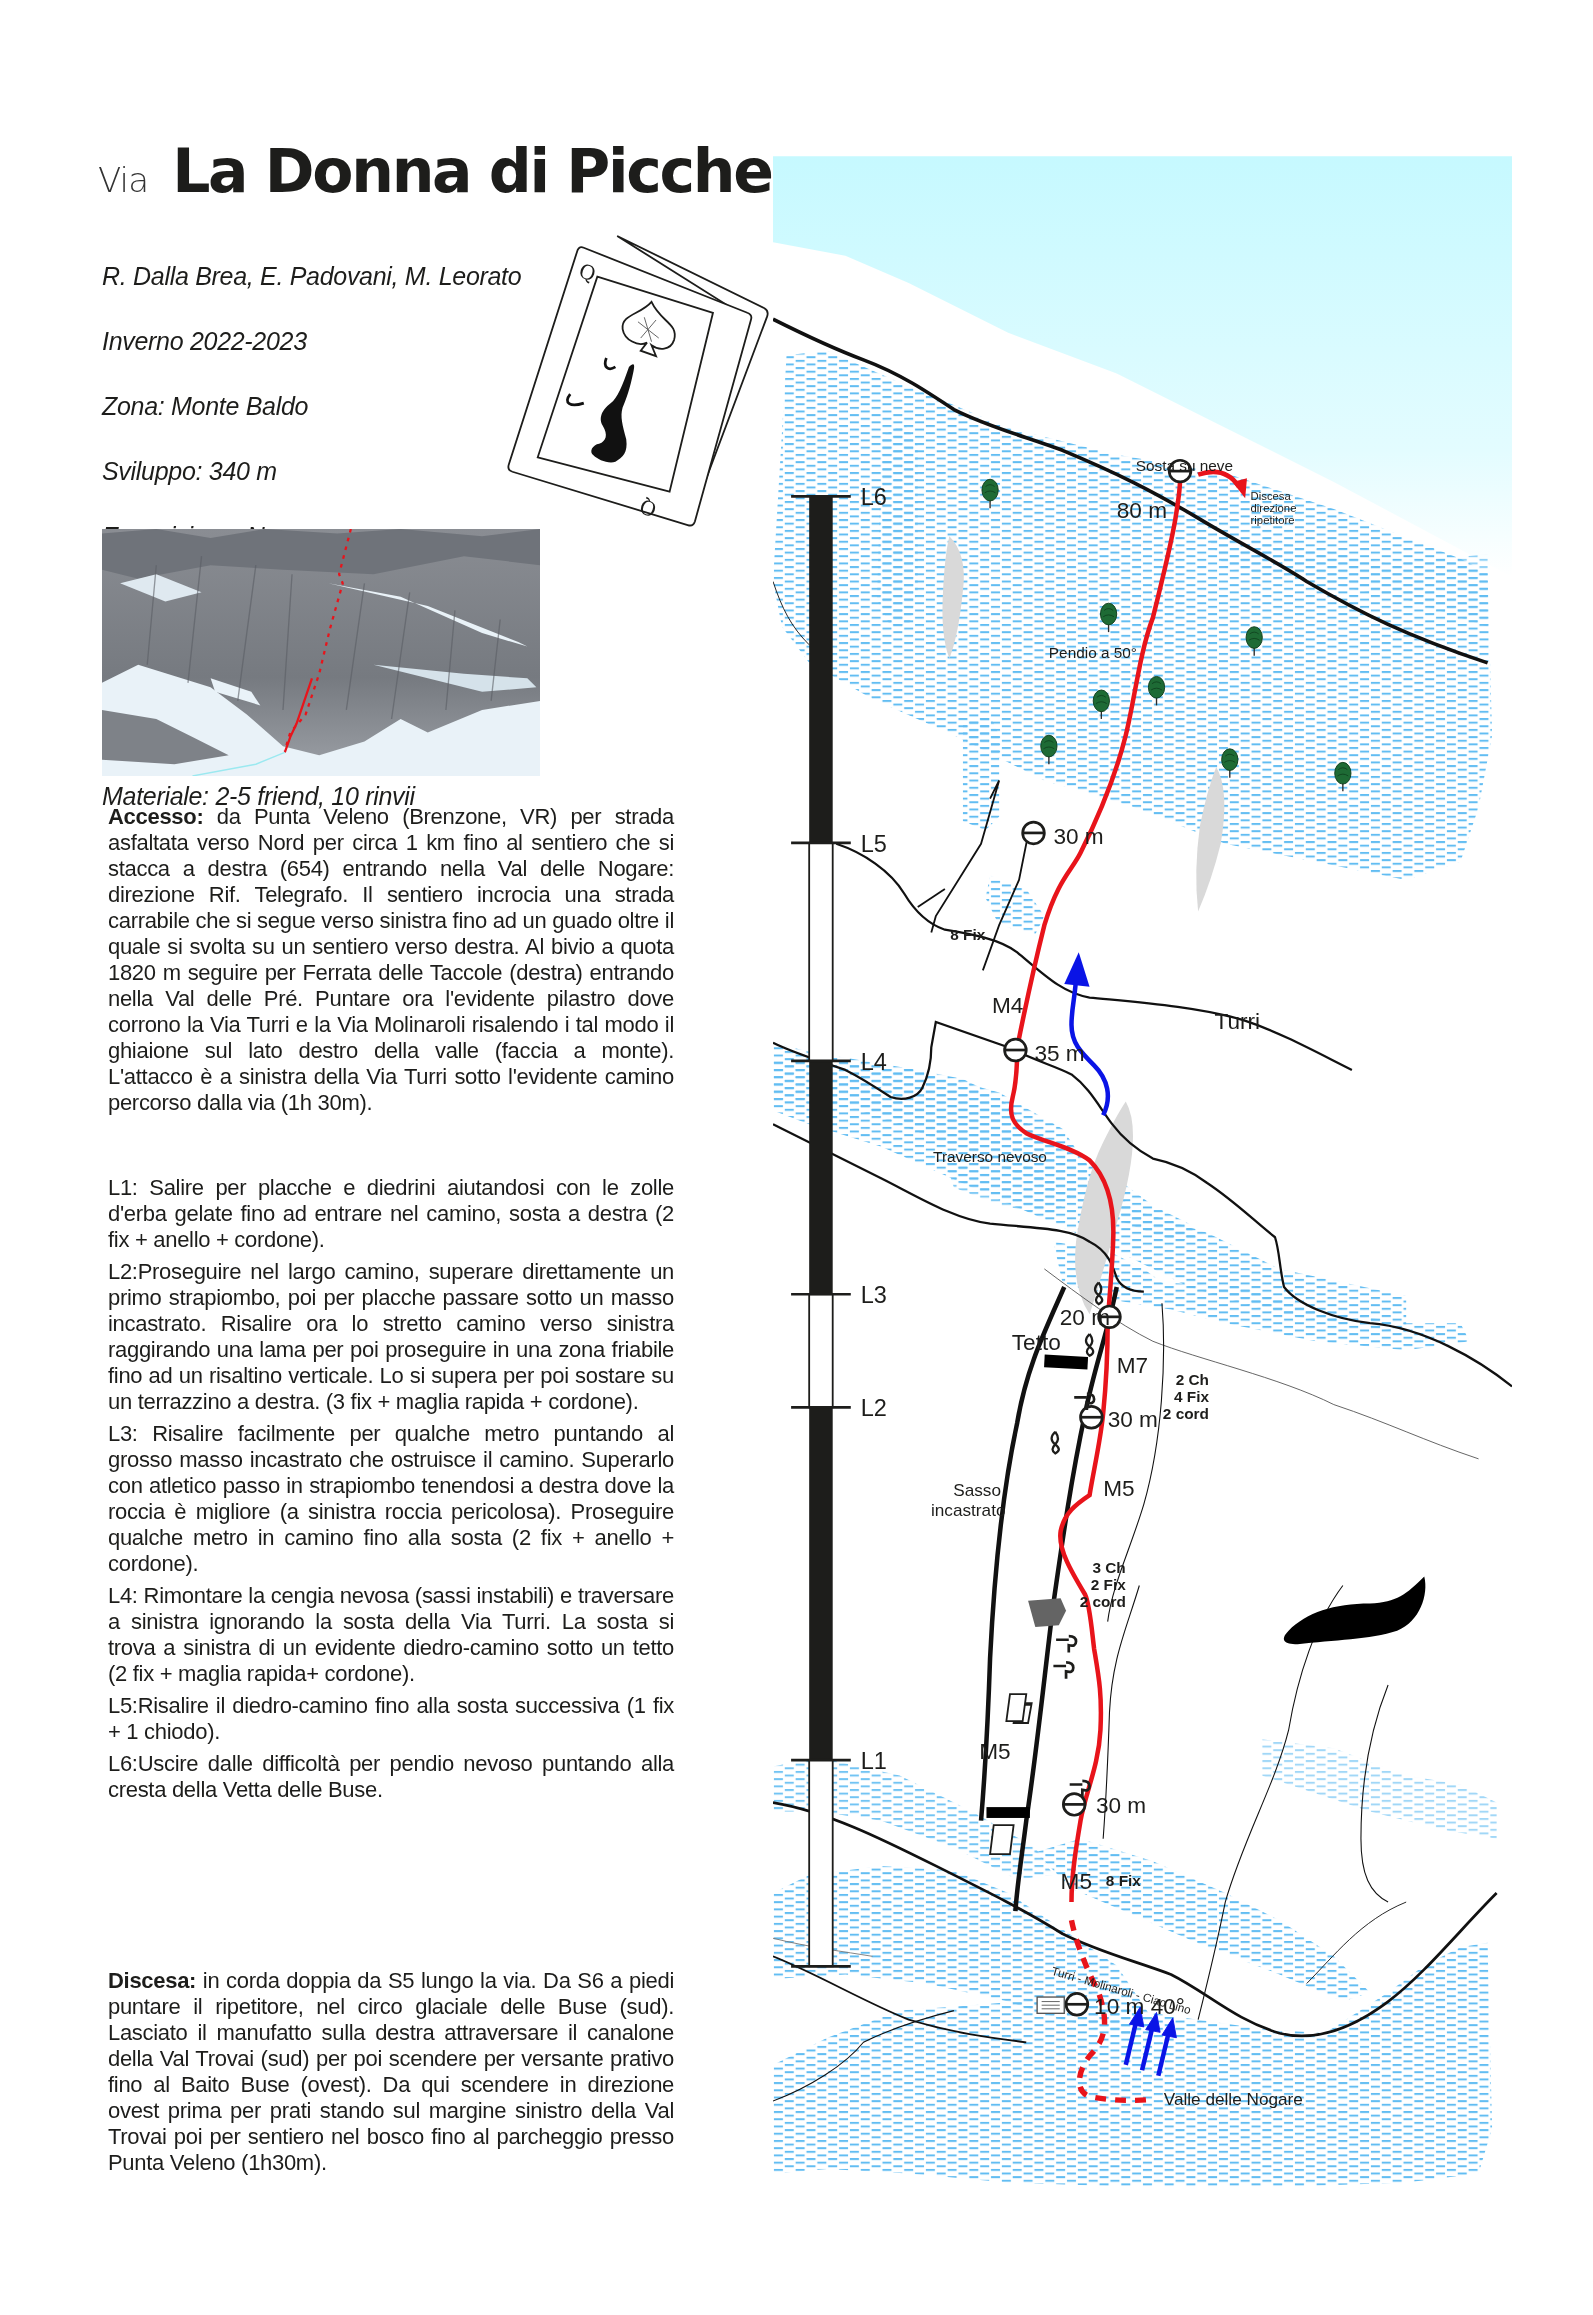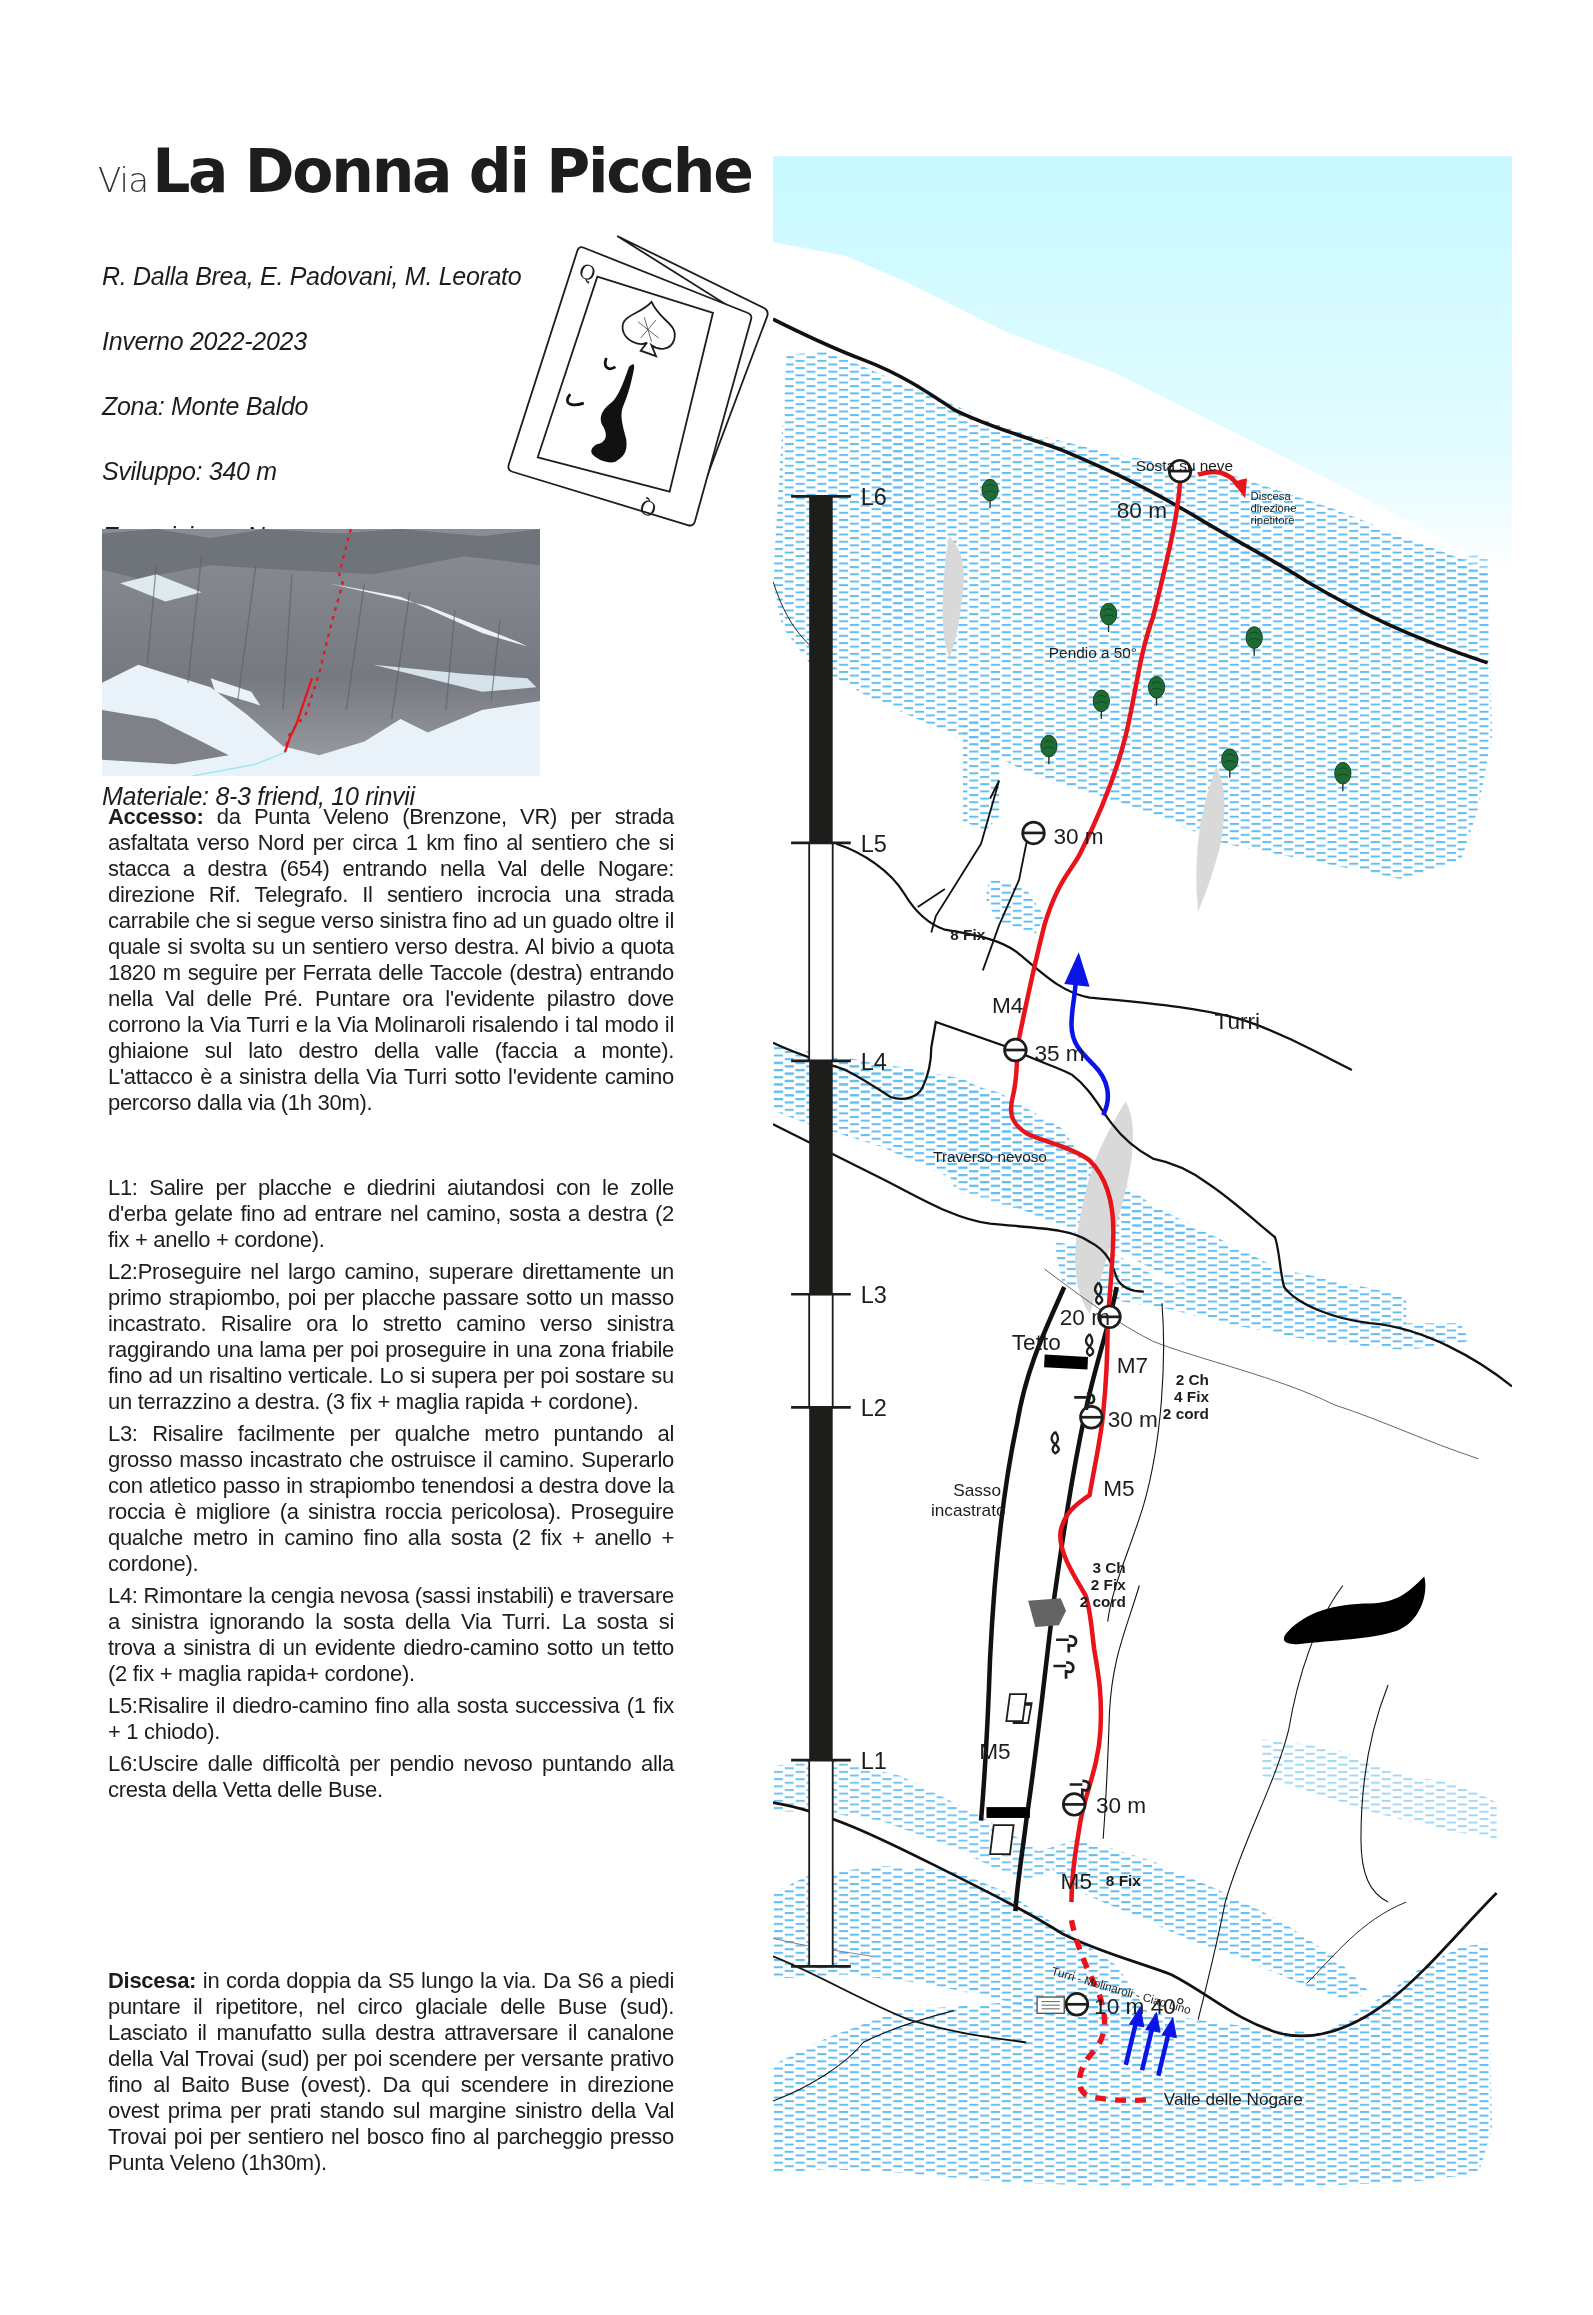--- a/index.html
+++ b/index.html
@@ -1,20 +1,20 @@
 <!DOCTYPE html>
 <html style="font-size:14.5px"><head>
 <meta charset="utf-8">
 <style>
   html, body { margin:0; padding:0; background:#ffffff; }
   body { width:1594px; height:2316px; position:relative; overflow:hidden;
          font-family:"Liberation Sans", sans-serif; color:#1d1d1b; }
   .title { position:absolute; left:98px; top:136px; white-space:nowrap; }
   .title .via { font-family:"DejaVu Sans", sans-serif; font-weight:200; font-size:34px; color:#333; letter-spacing:-0.9px; }
-  .title .name { font-family:"DejaVu Sans", sans-serif; font-weight:bold; font-size:60px; letter-spacing:-2.3px; color:#1d1d1b; }
+  .title .name { font-family:"DejaVu Sans", sans-serif; font-weight:bold; font-size:60px; letter-spacing:-2.3px; color:#1d1d1b;margin-left:20px; }
   .meta { position:absolute; left:102px; top:226px; font-style:italic; font-size:25px; line-height:29px; color:#1d1d1b; letter-spacing:-0.3px; }
   .meta div { white-space:nowrap;margin-top:36px; }
   .card { position:absolute; left:507px; top:222px; width:271px; height:308px; }
   .photo { position:absolute; left:102px; top:529px; width:438px; height:247px; overflow:hidden; }
   .text-block { position:absolute; left:102px; width:578px; font-size:22px; line-height:26px; text-align:justify; color:#1d1d1b; letter-spacing:-0.3px; }
   .text-block p { margin:6px; }
   .text-block b { font-weight:bold; }
   .acc { top:798px; }
   .pitches { top:1169px; }
   .disc { top:1962px; }
@@ -31,21 +31,21 @@
 
 <div class="meta">
   <div>R. Dalla Brea, E. Padovani, M. Leorato</div>
   <div>Inverno 2022-2023</div>
   <div>Zona: Monte Baldo</div>
   <div>Sviluppo: 340 m</div>
   <div>Esposizione: N</div>
   <div>Tempo: 6 h</div>
   <div>Difficoltà: M7, M4 obb.</div>
   <div>Discesa: a piedi</div>
-  <div>Materiale: 8-3 friend, 10 rinvii</div>
+  <div>Materiale: 2-5 friend, 10 rinvii</div>
 </div>
 
 <svg class="card" viewBox="0 0 300 340">
   <g fill="#fff" stroke="#1d1d1b" stroke-width="2">
     <path d="M122 15 L285 95 Q290 98 288 104 L205 325 Q202 330 196 328 L180 322 L265 105 Z"></path>
     <path d="M85 28 Q80 26 78 31 L2 268 Q0 274 6 276 L200 335 Q206 337 208 331 L270 108 Q272 102 266 100 Z"></path>
   </g>
   <path d="M100 60 L228 100 L180 298 L34 260 Z" fill="none" stroke="#1d1d1b" stroke-width="2"></path>
   <g>
     <path d="M160 88 C170 110 190 112 185 130 C181 142 168 142 160 136 L165 148 L148 142 L155 133 C145 138 130 130 128 118 C126 102 148 102 160 88 Z" fill="none" stroke="#1d1d1b" stroke-width="2"></path>

